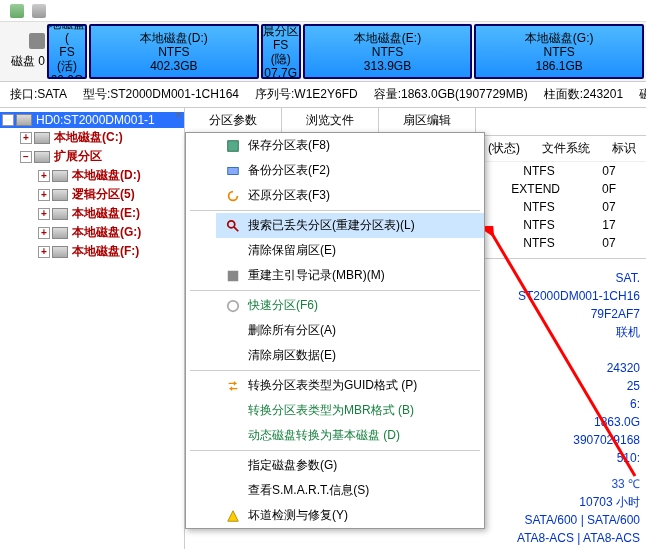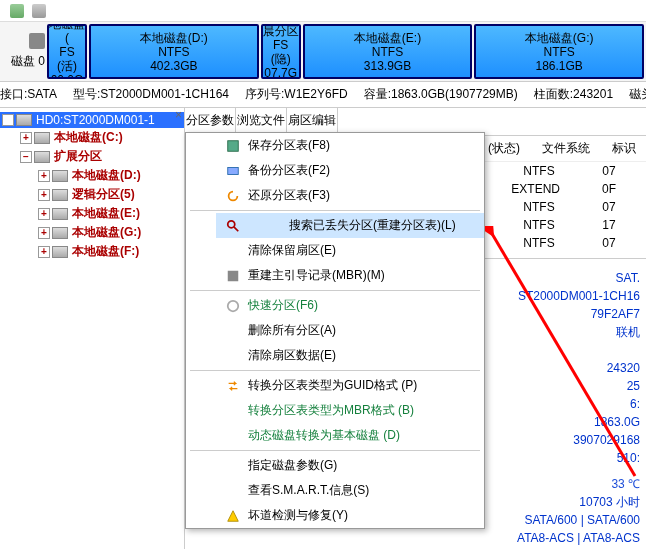--- a/index.html
+++ b/index.html
@@ -7,48 +7,48 @@
     .toolbar-icons { height: 22px; display: flex; align-items: center; padding-left: 10px; gap: 8px; border-bottom: 1px solid #ddd; }
     .toolbar-icons span { width: 14px; height: 14px; display: inline-block; }
     .tb-i1 { background: linear-gradient(#9c9, #6a6); border-radius: 2px; }
     .tb-i2 { background: linear-gradient(#ccc, #999); border-radius: 2px; }
     .disk-strip { display: flex; align-items: stretch; height: 60px; border-bottom: 1px solid #ccc; background: #f5f5f5; }
     .disk-label-col { width: 45px; display: flex; flex-direction: column; justify-content: center; align-items: flex-end; padding-left: 3px; }
     .disk-label-col .di { width: 16px; height: 16px; background: #888; border-radius: 2px; margin-bottom: 4px; }
     .disk-blocks { flex: 1; display: flex; gap: 2px; padding: 2px; }
     .disk-block { flex: 1; background: linear-gradient(#4db8ff, #1e90ff); color: #000; text-align: center; display: flex; flex-direction: column; justify-content: center; border: 2px solid #006; border-radius: 2px; font-size: 11px; line-height: 14px; overflow: hidden; }
     .disk-block.narrow { flex: 0 0 40px; }
-    .info-bar { height: 26px; display: flex; align-items: center; padding-left: 0; gap: 16px; border-bottom: 1px solid #ccc; overflow: hidden; white-space: nowrap; }
+    .info-bar { height: 26px; display: flex; align-items: center; padding-left: 10px; gap: 16px; border-bottom: 1px solid #ccc; overflow: hidden; white-space: nowrap; }
     .main { display: flex; position: relative; }
     .tree-panel { width: 185px; border-right: 1px solid #ccc; padding-top: 4px; position: relative; }
     .tree-x { position: absolute; right: 2px; top: 0; color: #666; cursor: pointer; }
     .tree-item { display: flex; align-items: center; padding: 1px 2px; white-space: nowrap; }
     .tree-item.lvl0 { padding-left: 2px; }
     .tree-item.lvl1 { padding-left: 20px; }
     .tree-item.lvl2 { padding-left: 38px; }
     .tree-item .tgl { width: 12px; height: 12px; border: 1px solid #999; text-align: center; line-height: 10px; font-size: 10px; margin-right: 2px; background: #fff; }
     .tree-item .hd { width: 16px; height: 12px; background: linear-gradient(#ddd,#aaa); border: 1px solid #888; margin-right: 4px; }
     .tree-item.sel { background: #2a70ff; color: #fff; }
     .tree-item.bold { font-weight: bold; color: #a00; }
     .right-panel { flex: 1; }
     .tabs { display: flex; border-bottom: 1px solid #ccc; }
-    .tab { padding: 4px 1px; border-right: 1px solid #ccc; }
+    .tab { padding: 4px 24px; border-right: 1px solid #ccc; }
     .tab.active { background: #fff; border-bottom: 2px solid #2a70ff; }
     .right-header { display: flex; justify-content: flex-end; gap: 22px; padding: 4px 10px; border-bottom: 1px solid #eee; }
     .right-table { padding-right: 6px; }
     .rt-row { display: flex; justify-content: flex-end; gap: 28px; padding: 2px 10px; }
     .rt-row span { min-width: 42px; text-align: center; }
     .info-block { padding: 4px 6px; text-align: right; color: #0033cc; line-height: 18px; }
     .info-block .red { color: #1d4ed8; }
     .context-menu { position: absolute; left: 185px; top: 132px; width: 300px; background: #fff; border: 1px solid #999; box-shadow: 2px 2px 6px rgba(0,0,0,.3); z-index: 10; }
     .menu-item { display: flex; align-items: center; padding: 4px 6px; margin-left: 30px; }
     .menu-item .mi-icon { width: 22px; height: 16px; display: flex; align-items: center; justify-content: center; margin-right: 4px; }
     .menu-item.sep { height: 1px; background: #ccc; margin: 2px 4px; padding: 0; }
     .menu-item.disabled { color: #15803d; }
-    .menu-item.hl { background: #cde6ff; gap: 41px; }
+    .menu-item.hl { background: #cde6ff; }
     .mi-icon svg { width: 14px; height: 14px; }
     .arrow { position: absolute; left: 485px; top: 226px; z-index: 20; pointer-events: none; }
   </style>
 </head>
 <body>
 
 <div class="toolbar-icons">
   <span class="tb-i1"></span>
   <span class="tb-i2"></span>
 </div>

